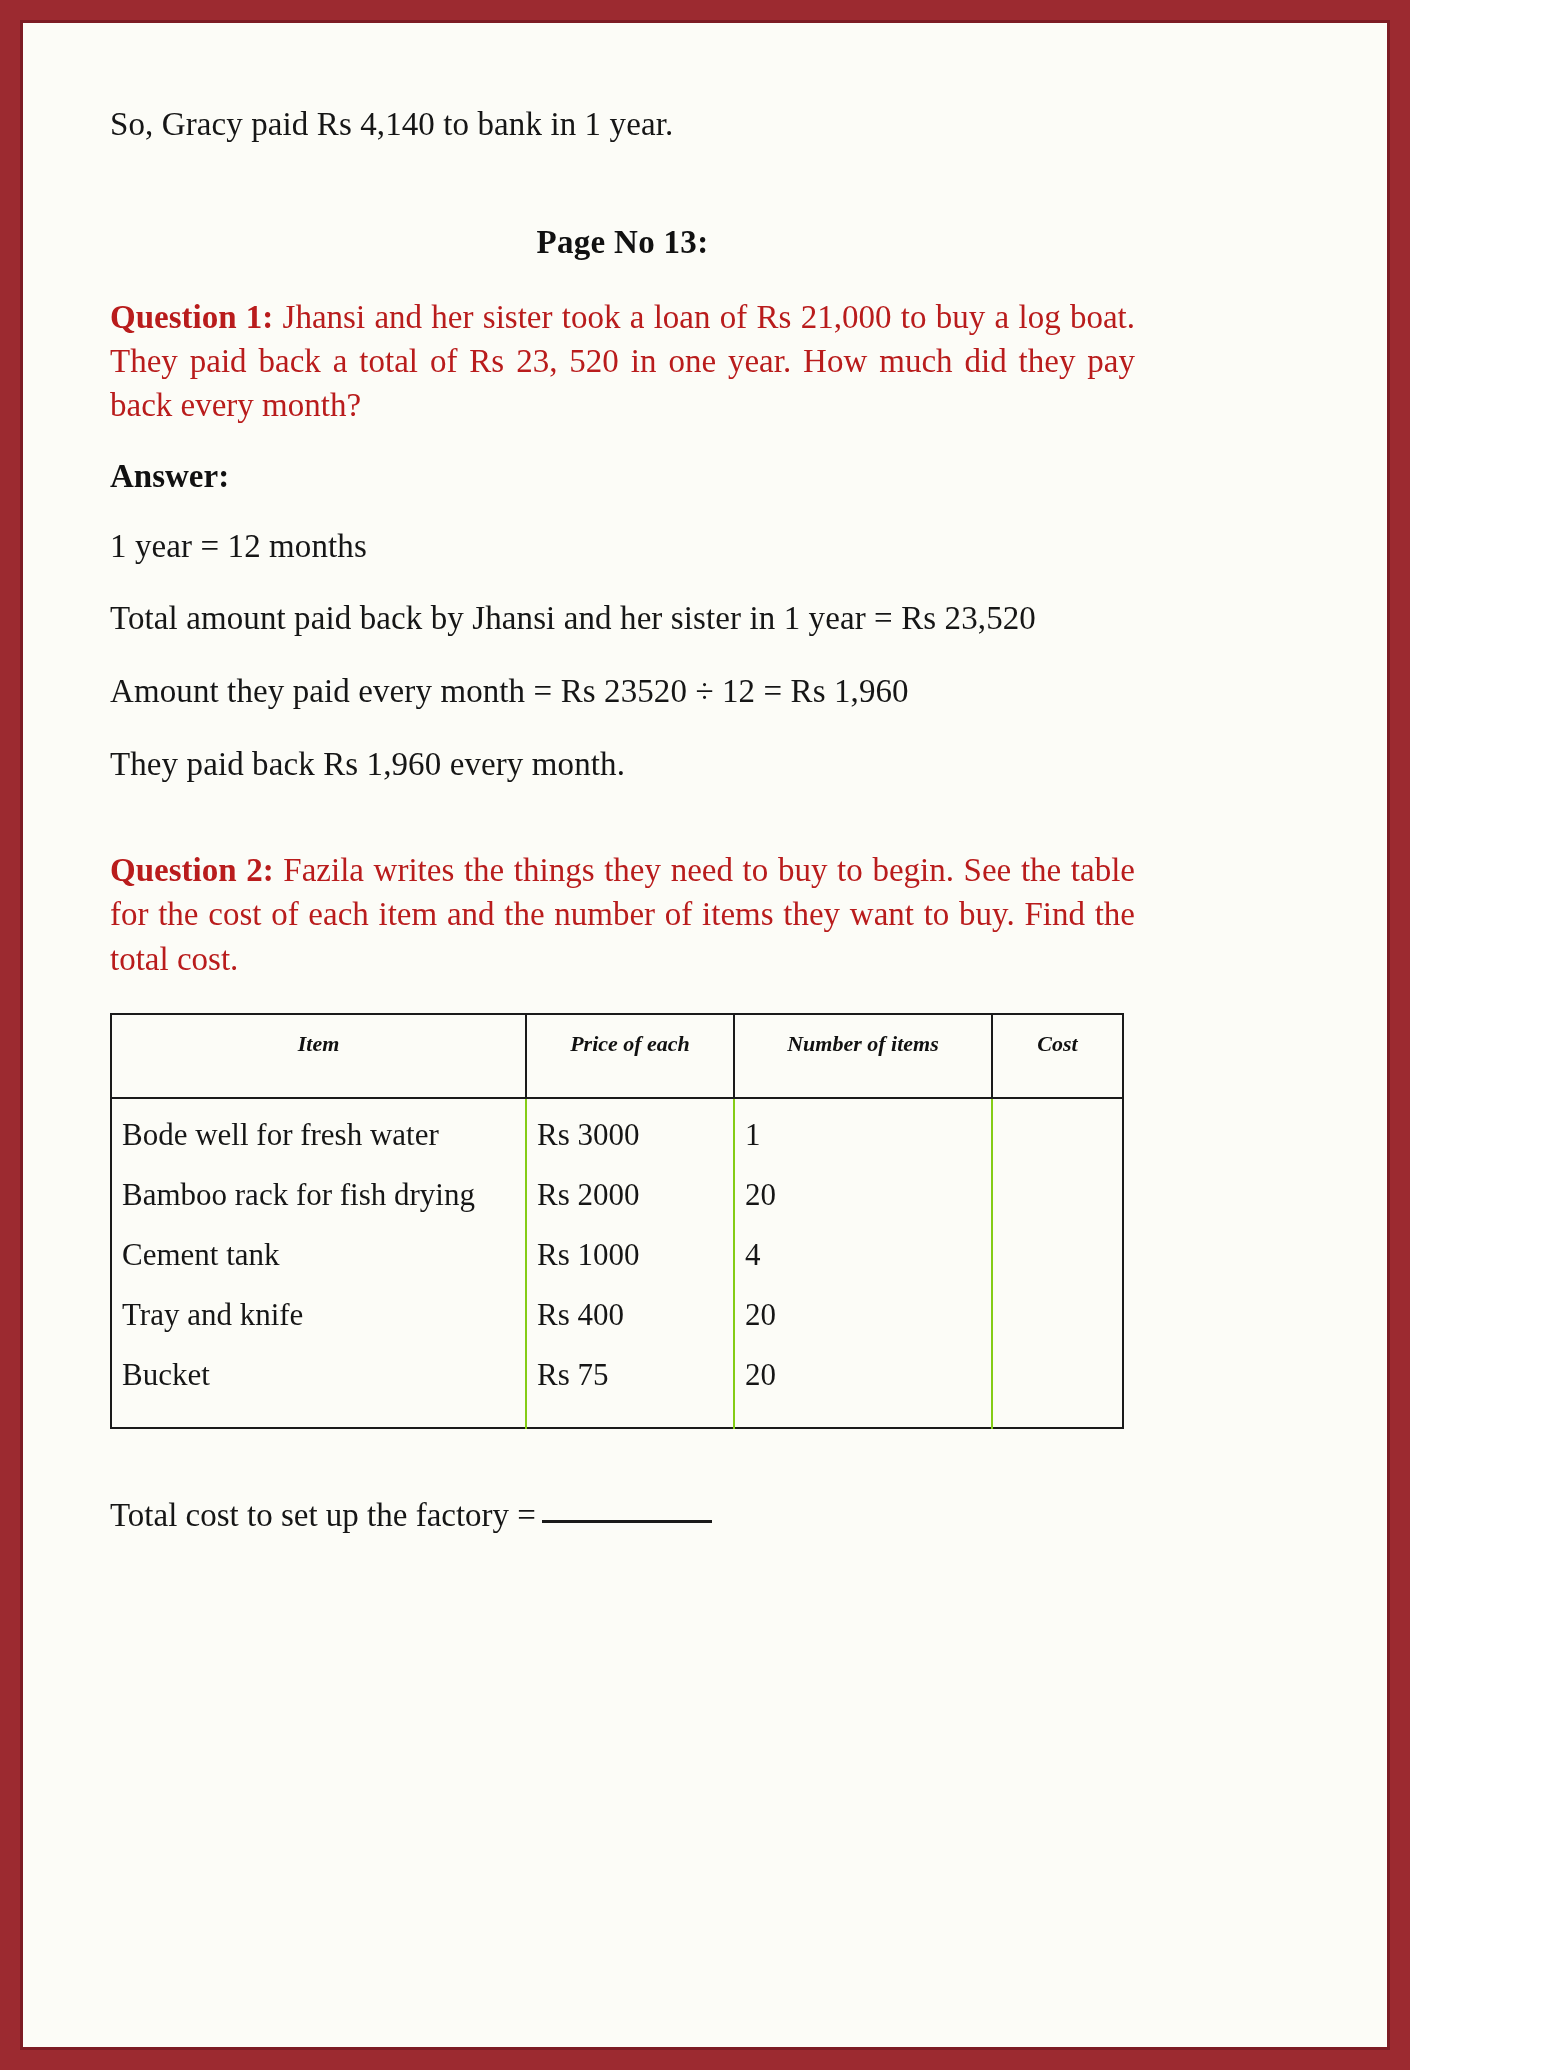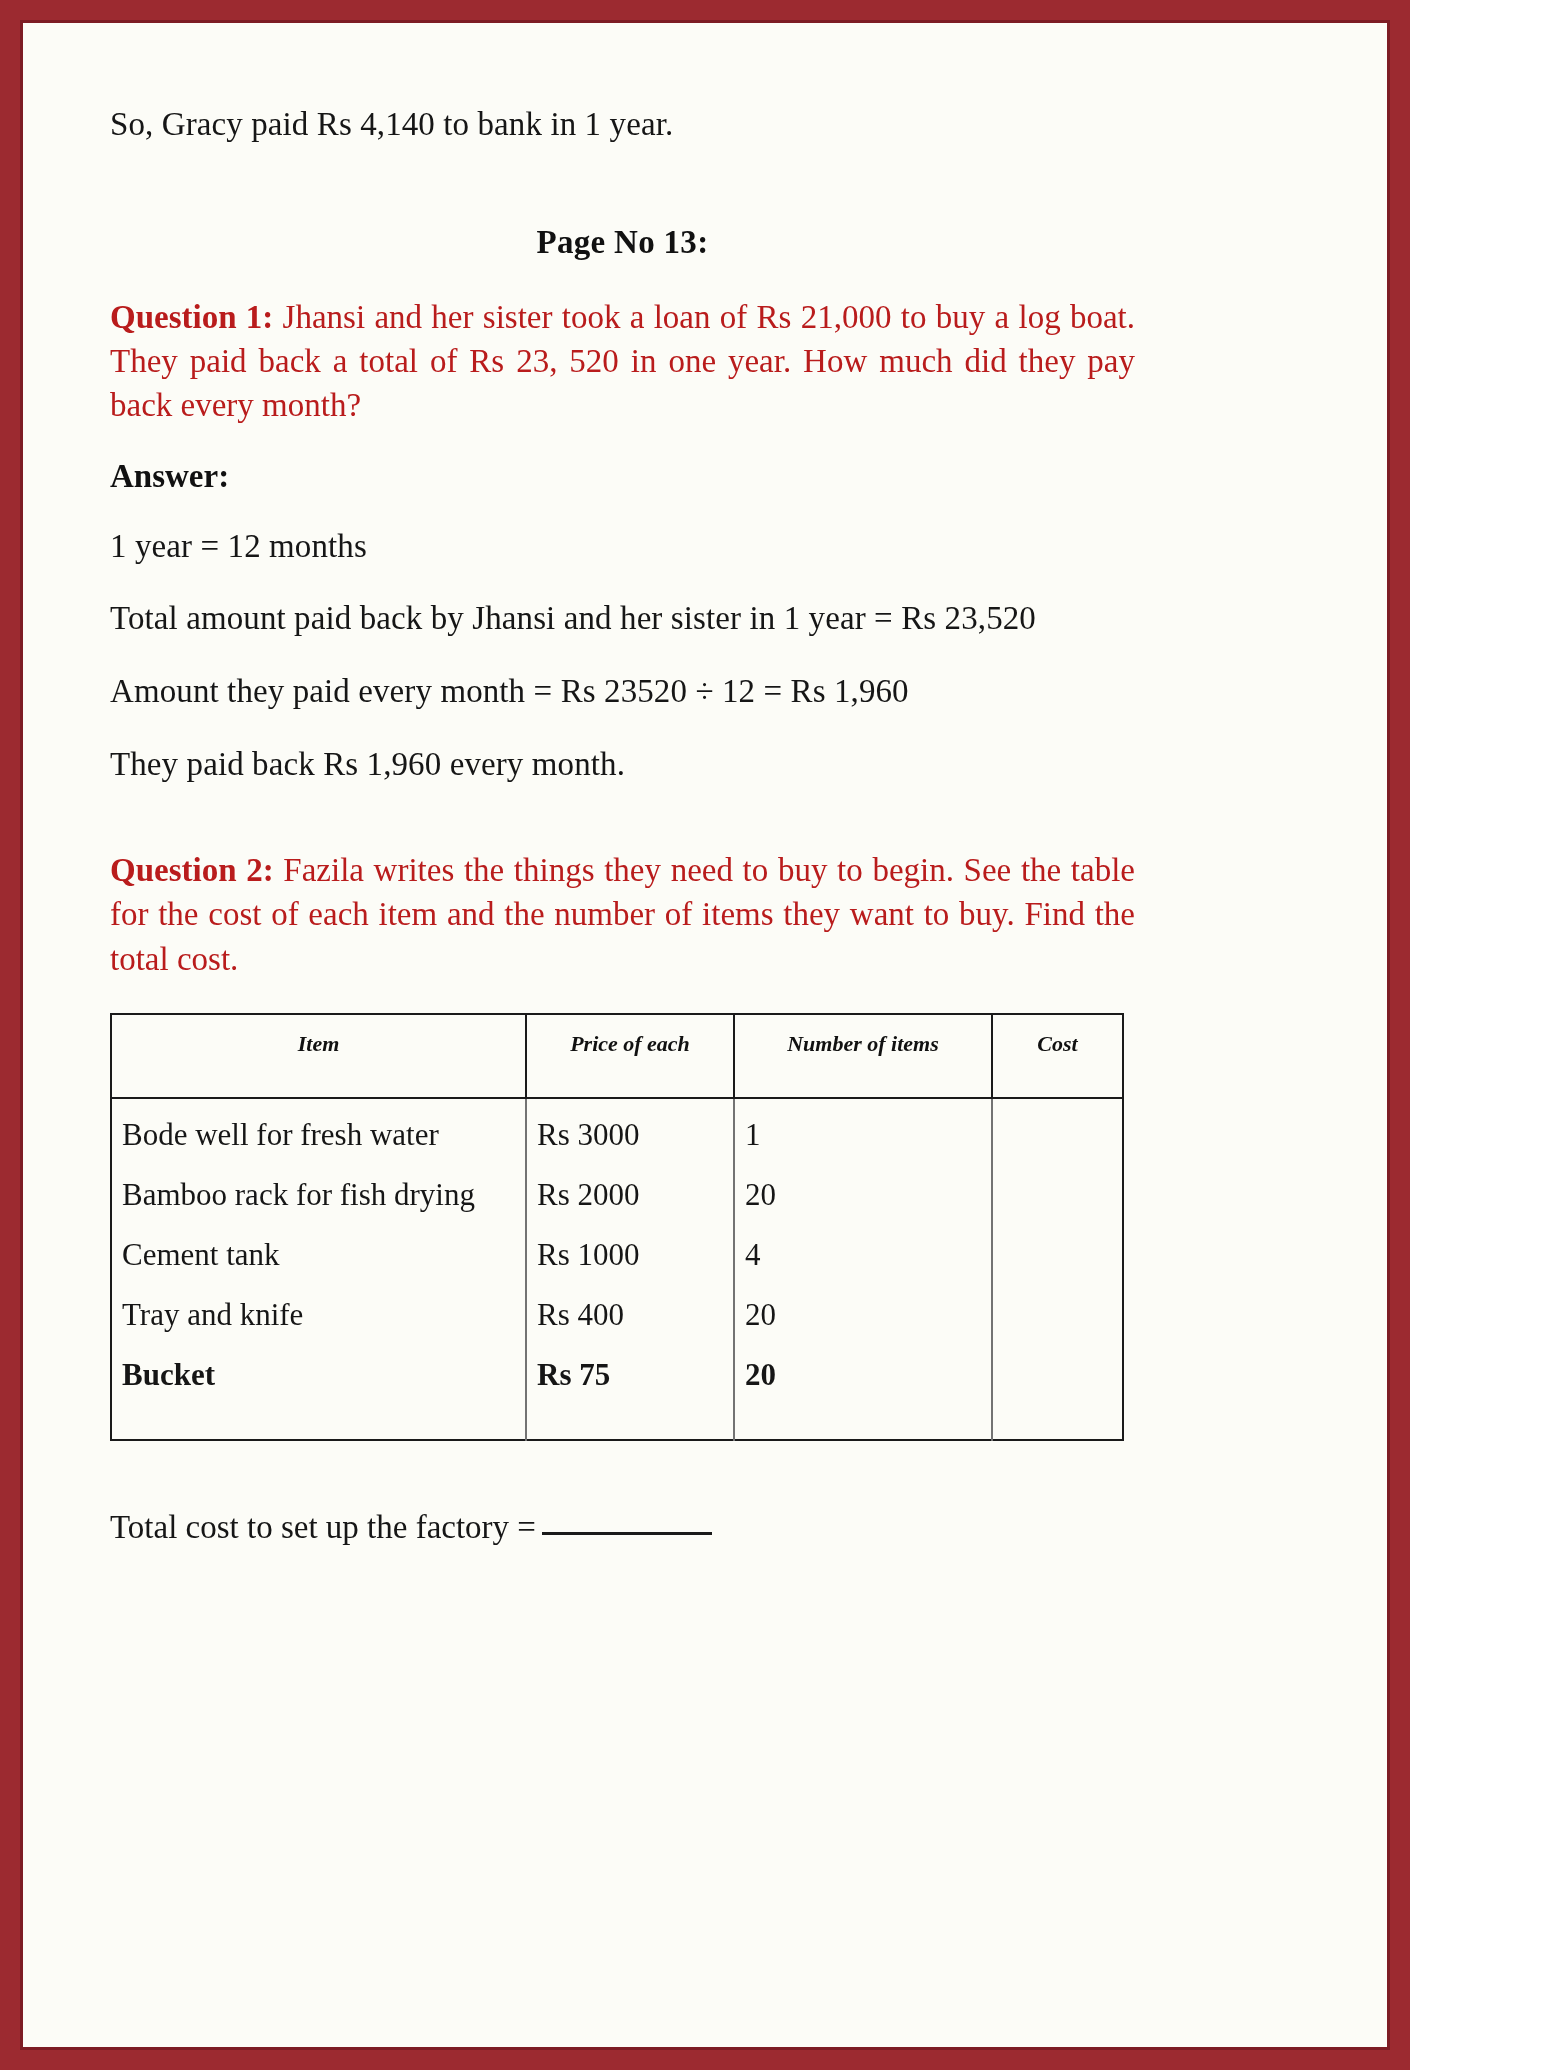--- a/index.html
+++ b/index.html
@@ -114,32 +114,32 @@
     text-align: center;
     padding: 16px 10px 40px 10px;
     vertical-align: top;
     color: #111111;
   }
   .cost-table th:first-child { border-left: none; }
   .cost-table th:last-child  { border-right: none; }
 
   .cost-table td {
     border-left: 2px solid #1a1a1a;
-    border-right: 2px solid #737373;
+    border-right: 2px solid #84cc16;
     font-size: 31px;
     text-align: left;
     padding: 12px 8px 12px 10px;
     vertical-align: top;
     color: #161616;
   }
   .cost-table td:first-child { border-left: none; }
   .cost-table td:last-child  { border-right: none; }
 
   .cost-table tbody tr:first-child td { padding-top: 18px; }
-  .cost-table tbody tr:last-child  td { padding-bottom: 46px; font-weight: bold; }
+  .cost-table tbody tr:last-child  td { padding-bottom: 34px; }
 
   .total-line {
     margin-top: 68px;
     font-size: 33px;
     color: #161616;
   }
   .blank-rule {
     display: inline-block;
     width: 170px;
     border-bottom: 3px solid #1a1a1a;

